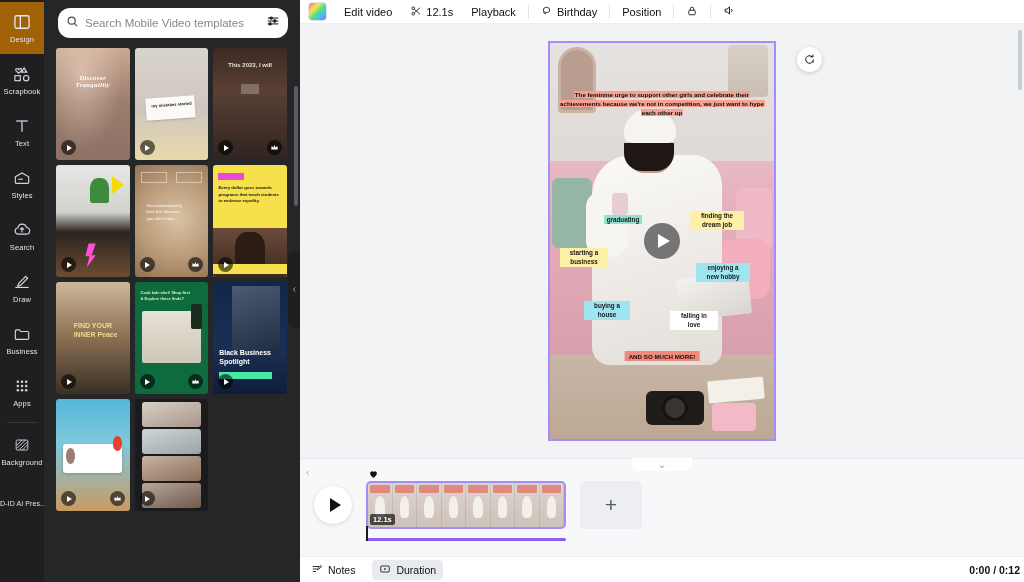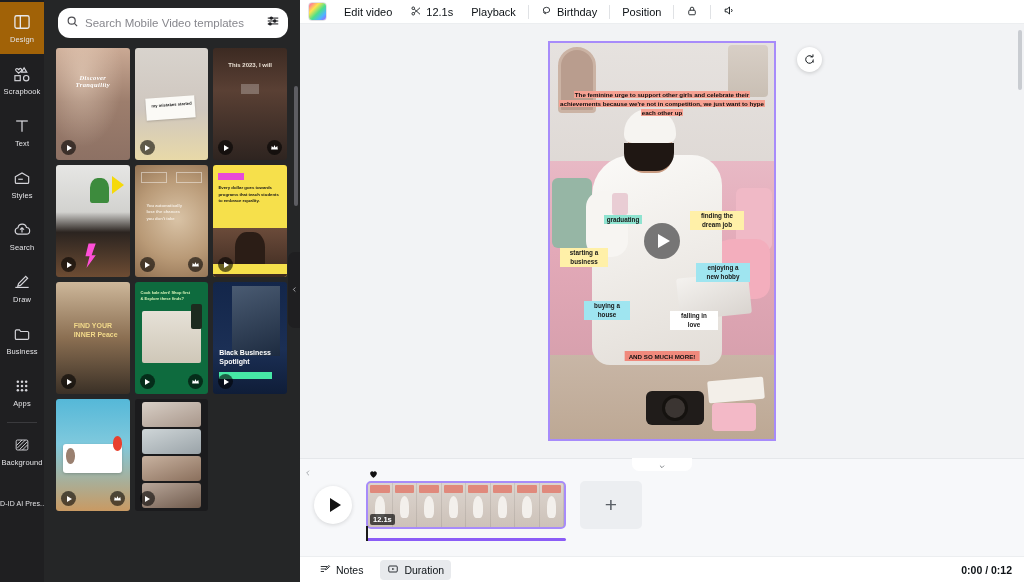--- a/index.html
+++ b/index.html
@@ -252,21 +252,21 @@
     background: #8b5cf6; border-radius: 2px;
   }
   .clip-tick { position: absolute; left: 0; bottom: -12px; width: 2px; height: 15px; background: #1a1a1a; }
   .add-clip {
     width: 62px; height: 48px; border-radius: 5px; background: #eceef1;
     display: flex; align-items: center; justify-content: center;
     font-size: 21px; color: #5a5f66; cursor: pointer; flex: 0 0 62px; font-weight: 300;
   }
   .tl-bottom {
     position: absolute; left: 0; right: 0; bottom: 0; height: 26px;
-    display: flex; align-items: center; padding: 0 12px; gap: 10px;
+    display: flex; align-items: center; padding: 0 4px; gap: 10px;
     border-top: 1px solid #eceef0; background: #ffffff;
   }
   .tlb-btn {
     display: flex; align-items: center; gap: 5px; font-size: 10.5px;
     color: #0d1216; padding: 3px 7px; border-radius: 4px; cursor: pointer;
   }
   .tlb-btn.chip { background: #e8eaed; }
   .tlb-time { margin-left: auto; font-size: 10.5px; color: #0d1216; font-weight: bold; }
 </style>
 </head>

